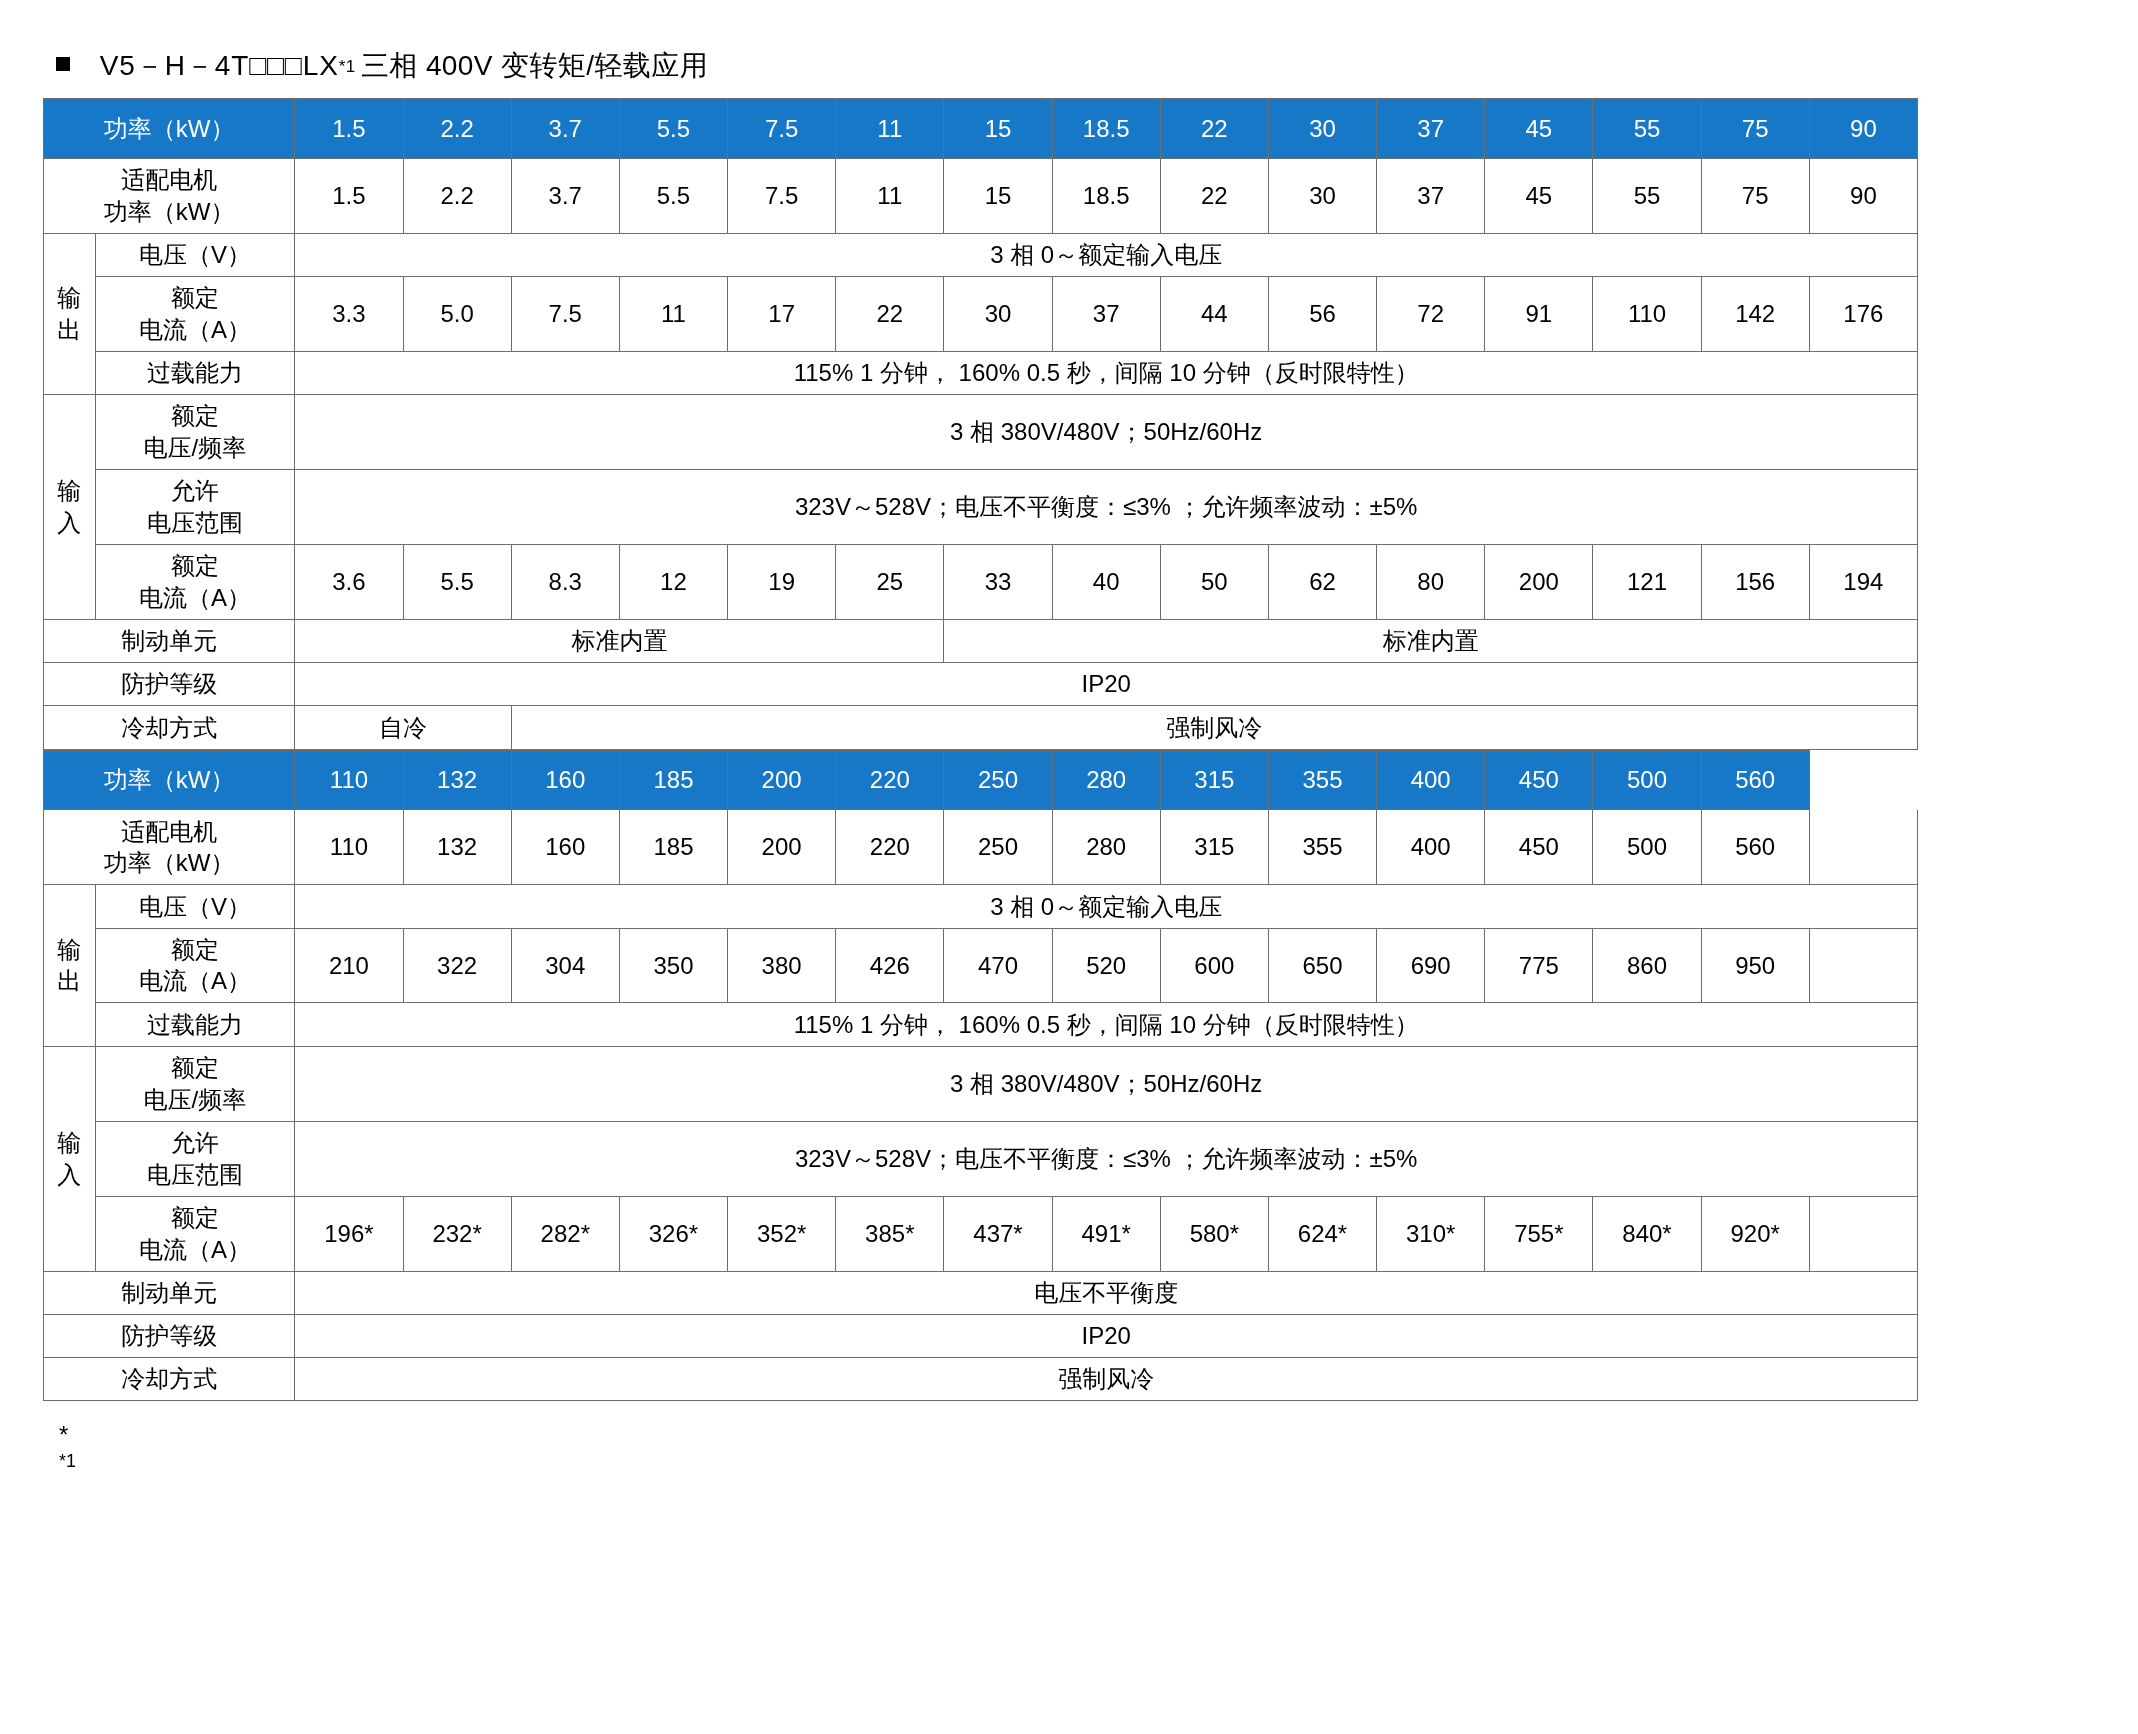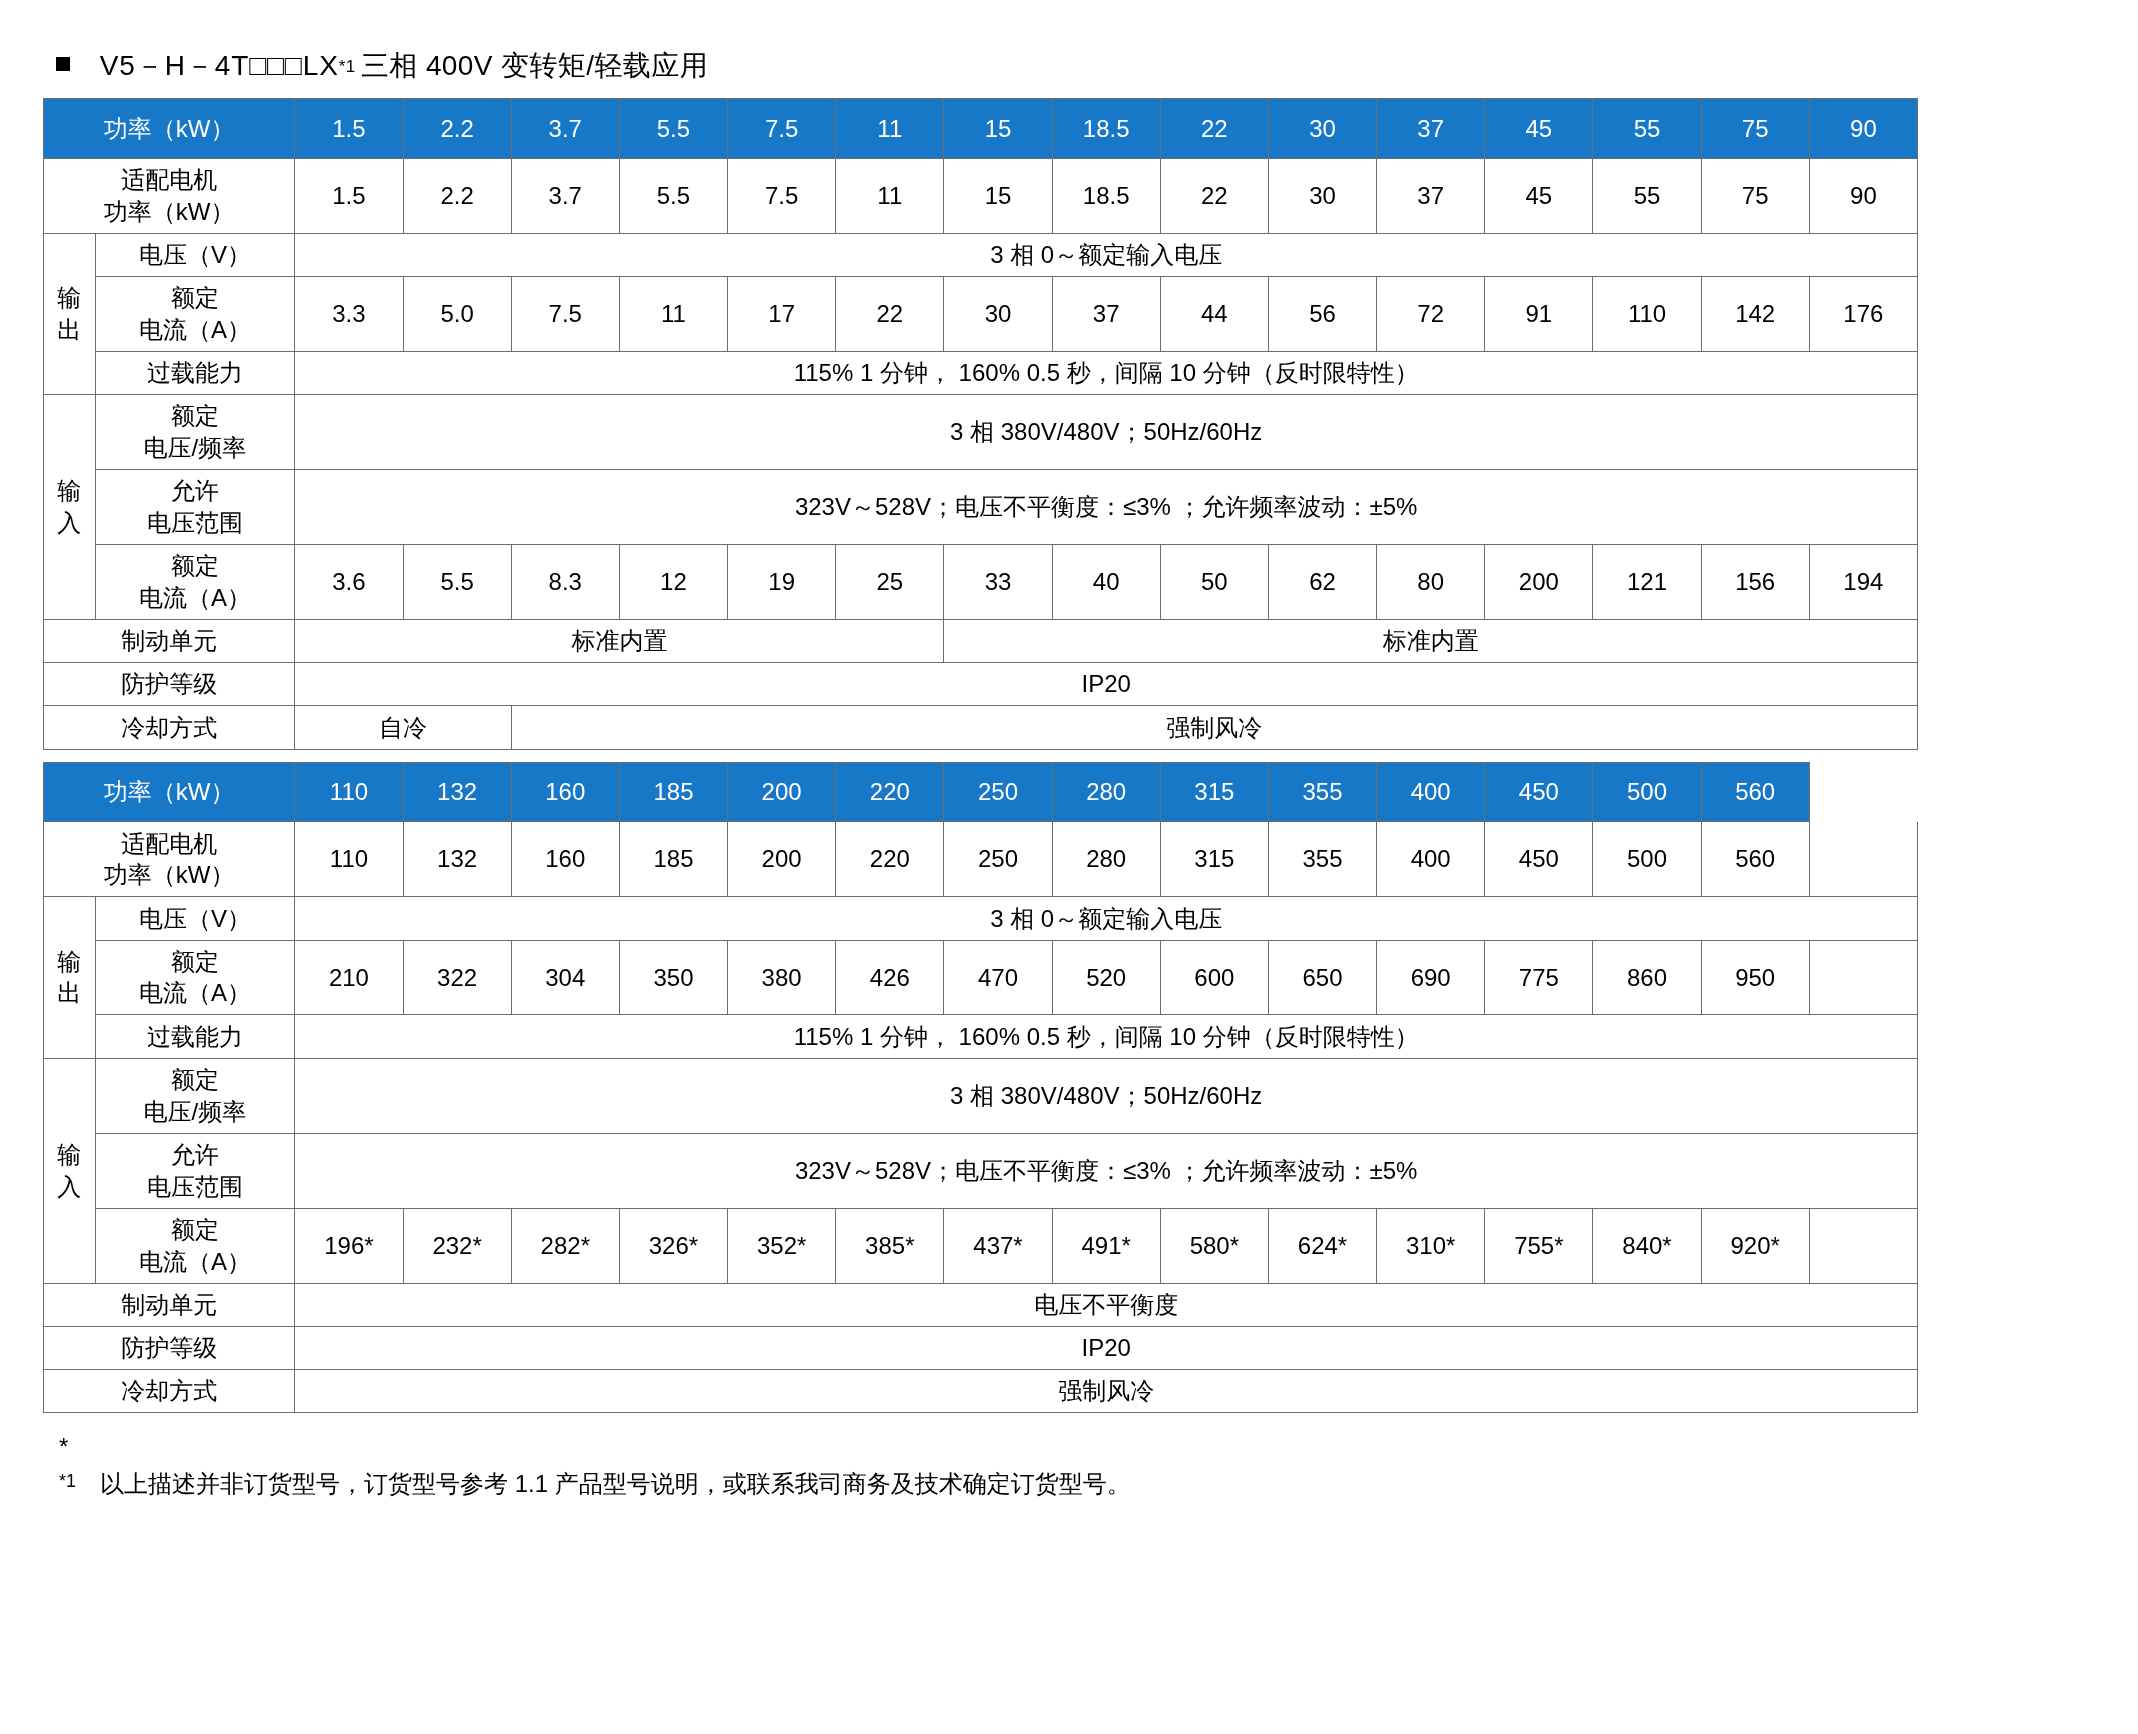--- a/index.html
+++ b/index.html
@@ -48,21 +48,21 @@
     top: -2.7px;
   }
   .heading .desc {
     margin-left: 5.3px;
   }
   
   table.spec {
     border-collapse: collapse;
     table-layout: fixed;
     width: 1875px;
-    margin: 12px auto 0 0;
+    margin: 0 auto 0 0;
   }
   table.spec td {
     border: 0.9px solid #6d6d6d;
     text-align: center;
     vertical-align: middle;
     font-size: 24px;
     line-height: 1.32;
     padding: 5.3px 1.8px;
     white-space: nowrap;
   }
@@ -447,18 +447,17 @@
       </tr>
     </tbody>
   </table>
 
   <div class="footnotes">
     <div class="fn">
       <span class="mark">*</span>
     </div>
     <div class="fn">
       <span class="mark sup1">*1</span>
-      <span>以上描述并非订货型号，订货型号参考 1.1 产品型号说明，或联系我司商务及技术确定订货型号。</span>
     </div>
   </div>
 
 </div>
 
 
 </body></html>

